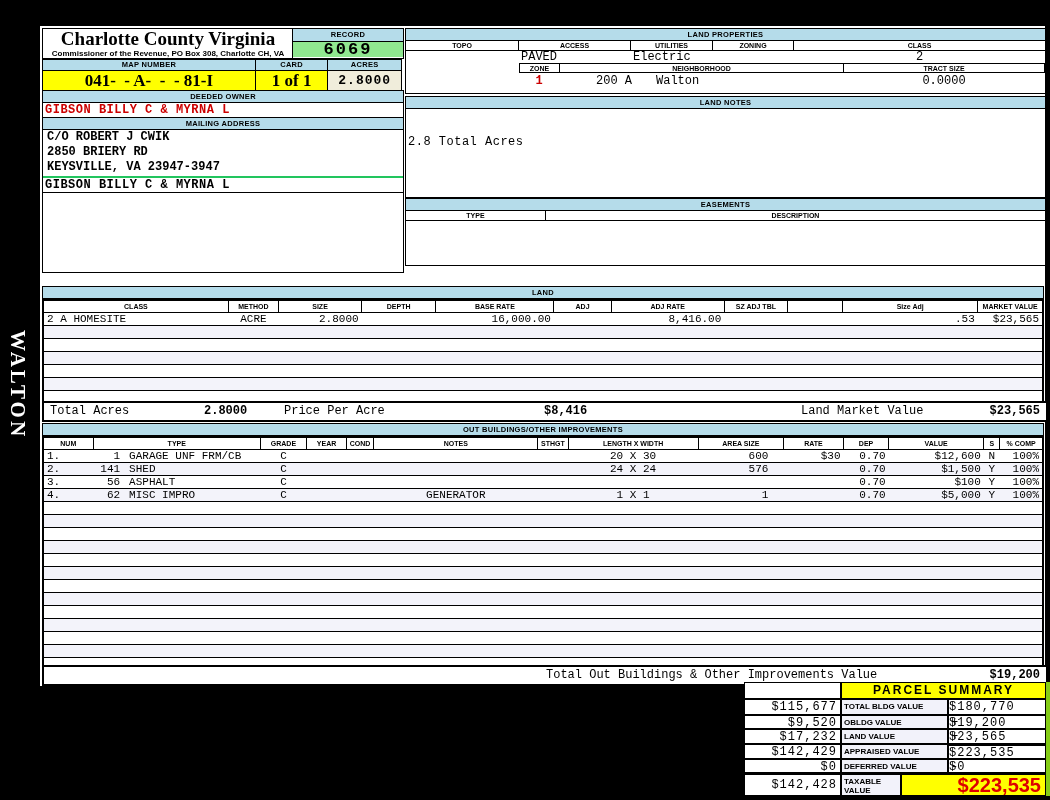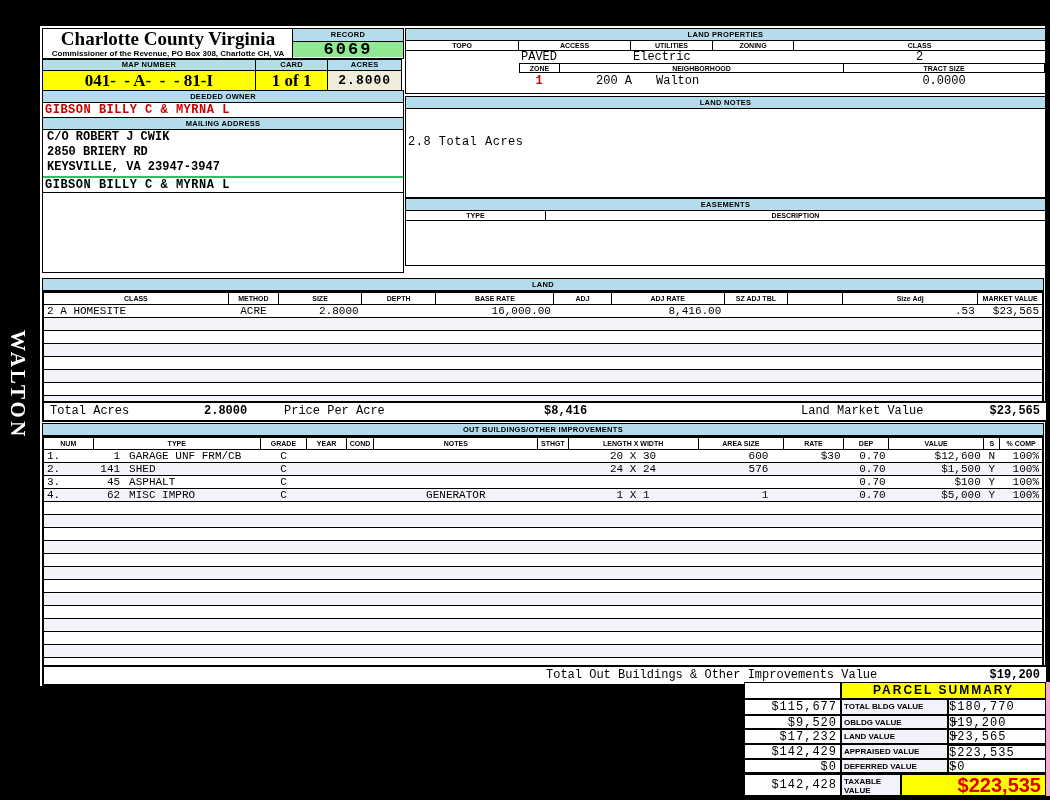--- a/index.html
+++ b/index.html
@@ -62,21 +62,21 @@
   
   .landnotes{left:365px;top:70px;width:639px;height:100px;border:1px solid #000;background:#fff;}
   .note-text{font-size:12px;padding:26px 0 0 2px;letter-spacing:.5px;}
   .easements{left:365px;top:172px;width:639px;height:66px;border:1px solid #000;background:#fff;}
   .ease-cols{display:flex;}
   .ease-cols div{height:10px;line-height:10px;font-size:7px;font-weight:bold;text-align:center;
                  border-right:1px solid #000;border-bottom:1px solid #000;box-sizing:border-box;}
   .ease-cols div:last-child{border-right:none;}
 
   
-  .land-section{left:2px;top:252px;width:1002px;}
+  .land-section{left:2px;top:260px;width:1002px;}
   .ob-section{left:2px;top:397px;width:1002px;}
   .land-section .hdr,.ob-section .hdr{border:1px solid #000;}
   table.grid{border-collapse:collapse;table-layout:fixed;width:1002px;border:2px solid #000;background:#fff;}
   table.grid th{border:1px solid #000;font-size:7px;font-weight:bold;height:11px;padding:0;
                 overflow:hidden;white-space:nowrap;}
   table.grid td{border-bottom:1.5px solid #000;font-family:"Liberation Mono","DejaVu Sans Mono",monospace;
                 font-size:11px;height:12px;padding:0 3px;overflow:hidden;white-space:nowrap;}
   table.grid tbody tr:nth-child(even) td{background:#f3f3fa;}
   .l{text-align:left;} .r{text-align:right;} .c{text-align:center;}
   .type-cell{display:flex;}
@@ -86,21 +86,21 @@
   .total-row{left:2px;width:1002px;height:17px;border:2px solid #000;background:#fff;
              font-family:"Liberation Mono","DejaVu Sans Mono",monospace;font-size:12px;line-height:17px;}
   .land-total{top:375px;}
   .ob-total{top:639px;}
   .total-row span{position:absolute;}
   .b{font-weight:bold;}
 
   
   .parcel{position:absolute;left:744px;top:682px;width:306px;display:grid;
           grid-template-columns:97px 60px 47px 98px;grid-template-rows:17px 16px 14px 15px 15px 14px 23px;
-          background:#f9a8d4;}
+          background:#84cc16;}
   .ps-cell{border:1px solid #000;background:#fff;box-sizing:border-box;overflow:hidden;}
   .ps-title{grid-column:2/5;background:#ffff00;font-weight:bold;font-size:12px;letter-spacing:2px;
             text-align:center;line-height:15px;}
   .ps-money{font-family:"Liberation Mono","DejaVu Sans Mono",monospace;font-size:12px;text-align:right;
             padding-right:3px;letter-spacing:1px;}
   .ps-label{grid-column:2/4;font-family:Liberation Sans, sans-serif;font-size:8px;
             font-weight:bold;background:#f2f2fa;padding:2px 0 0 2px;line-height:9px;}
   .ps-val{font-family:"Liberation Mono","DejaVu Sans Mono",monospace;font-size:12px;position:relative;
           text-align:left;padding-right:3px;letter-spacing:1px;}
   .ps-sign{position:absolute;left:2px;top:0;}
@@ -359,21 +359,21 @@
             <td class="r"></td>
             <td class="r">0.70</td>
             <td class="r">$1,500</td>
             <td class="c" style="padding:0">Y</td>
             <td class="r">100%</td>
           </tr>
           <tr>
             <td class="l">3.</td>
             <td>
                 <span class="type-cell">
-                  <span class="ob-code">45</span>
+                  <span class="ob-code">56</span>
                   <span class="ob-name">ASPHALT</span>
                 </span>
               </td>
             <td class="c">C</td>
             <td></td>
             <td></td>
             <td class="c"></td>
             <td></td>
             <td class="c"></td>
             <td class="r" style="padding-right:15px"></td>

